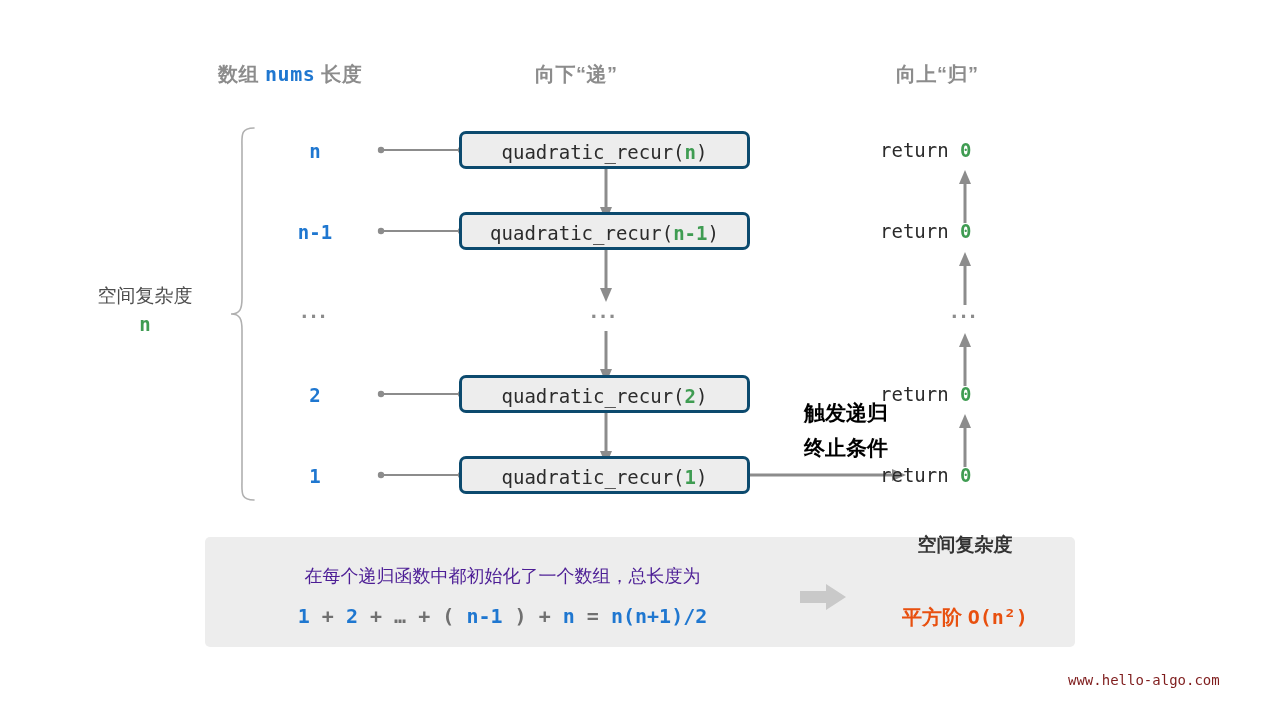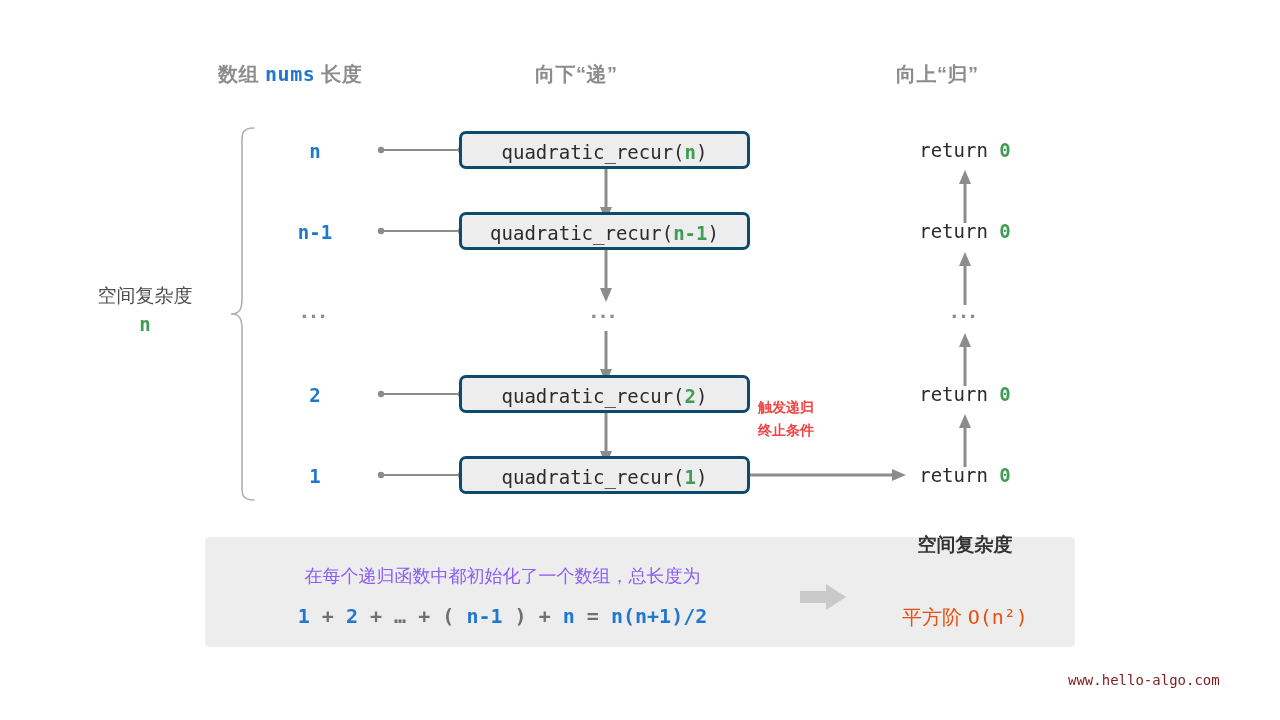--- a/index.html
+++ b/index.html
@@ -77,44 +77,44 @@
     color: #2b2b2b;
     white-space: nowrap;
   }
   .call-box .arg { color: #3f9c52; font-weight: bold; }
 
   
   .ret {
     font-family: "DejaVu Sans Mono", monospace;
     font-size: 19px;
     color: #2b2b2b;
-    text-align: center;
+    text-align: left;
     white-space: nowrap;
   }
   .ret .zero { color: #3f9c52; font-weight: bold; }
 
   
   .annot {
-    font-size: 14px;
-    font-weight: bold;
-    color: #ef4444;
-    text-align: left;
+    font-size: 21px;
+    font-weight: bold;
+    color: #000000;
+    text-align: right;
     line-height: 1.65;
     white-space: nowrap;
   }
 
   
   .summary-panel {
     box-sizing: border-box;
     background: #ededed;
     border-radius: 5px;
   }
   .summary-text {
     font-size: 18px;
-    color: #8b5cf6;
+    color: #4c1d95;
     white-space: nowrap;
     text-align: center;
   }
   .formula {
     font-family: "DejaVu Sans Mono", monospace;
     font-size: 20px;
     font-weight: bold;
     white-space: nowrap;
     text-align: center;
     color: #707070;
@@ -123,21 +123,21 @@
   .formula .op { color: #707070; font-weight: bold; }
   .complexity-title {
     font-size: 19px;
     font-weight: bold;
     color: #333333;
     text-align: center;
     white-space: nowrap;
   }
   .complexity-value {
     font-size: 20px;
-    font-weight: normal;
+    font-weight: bold;
     color: #e8500f;
     text-align: center;
     white-space: nowrap;
   }
   .complexity-value .mono { font-family: "DejaVu Sans Mono", monospace; }
 
   
   .watermark {
     font-family: "DejaVu Sans Mono", monospace;
     font-size: 14px;

